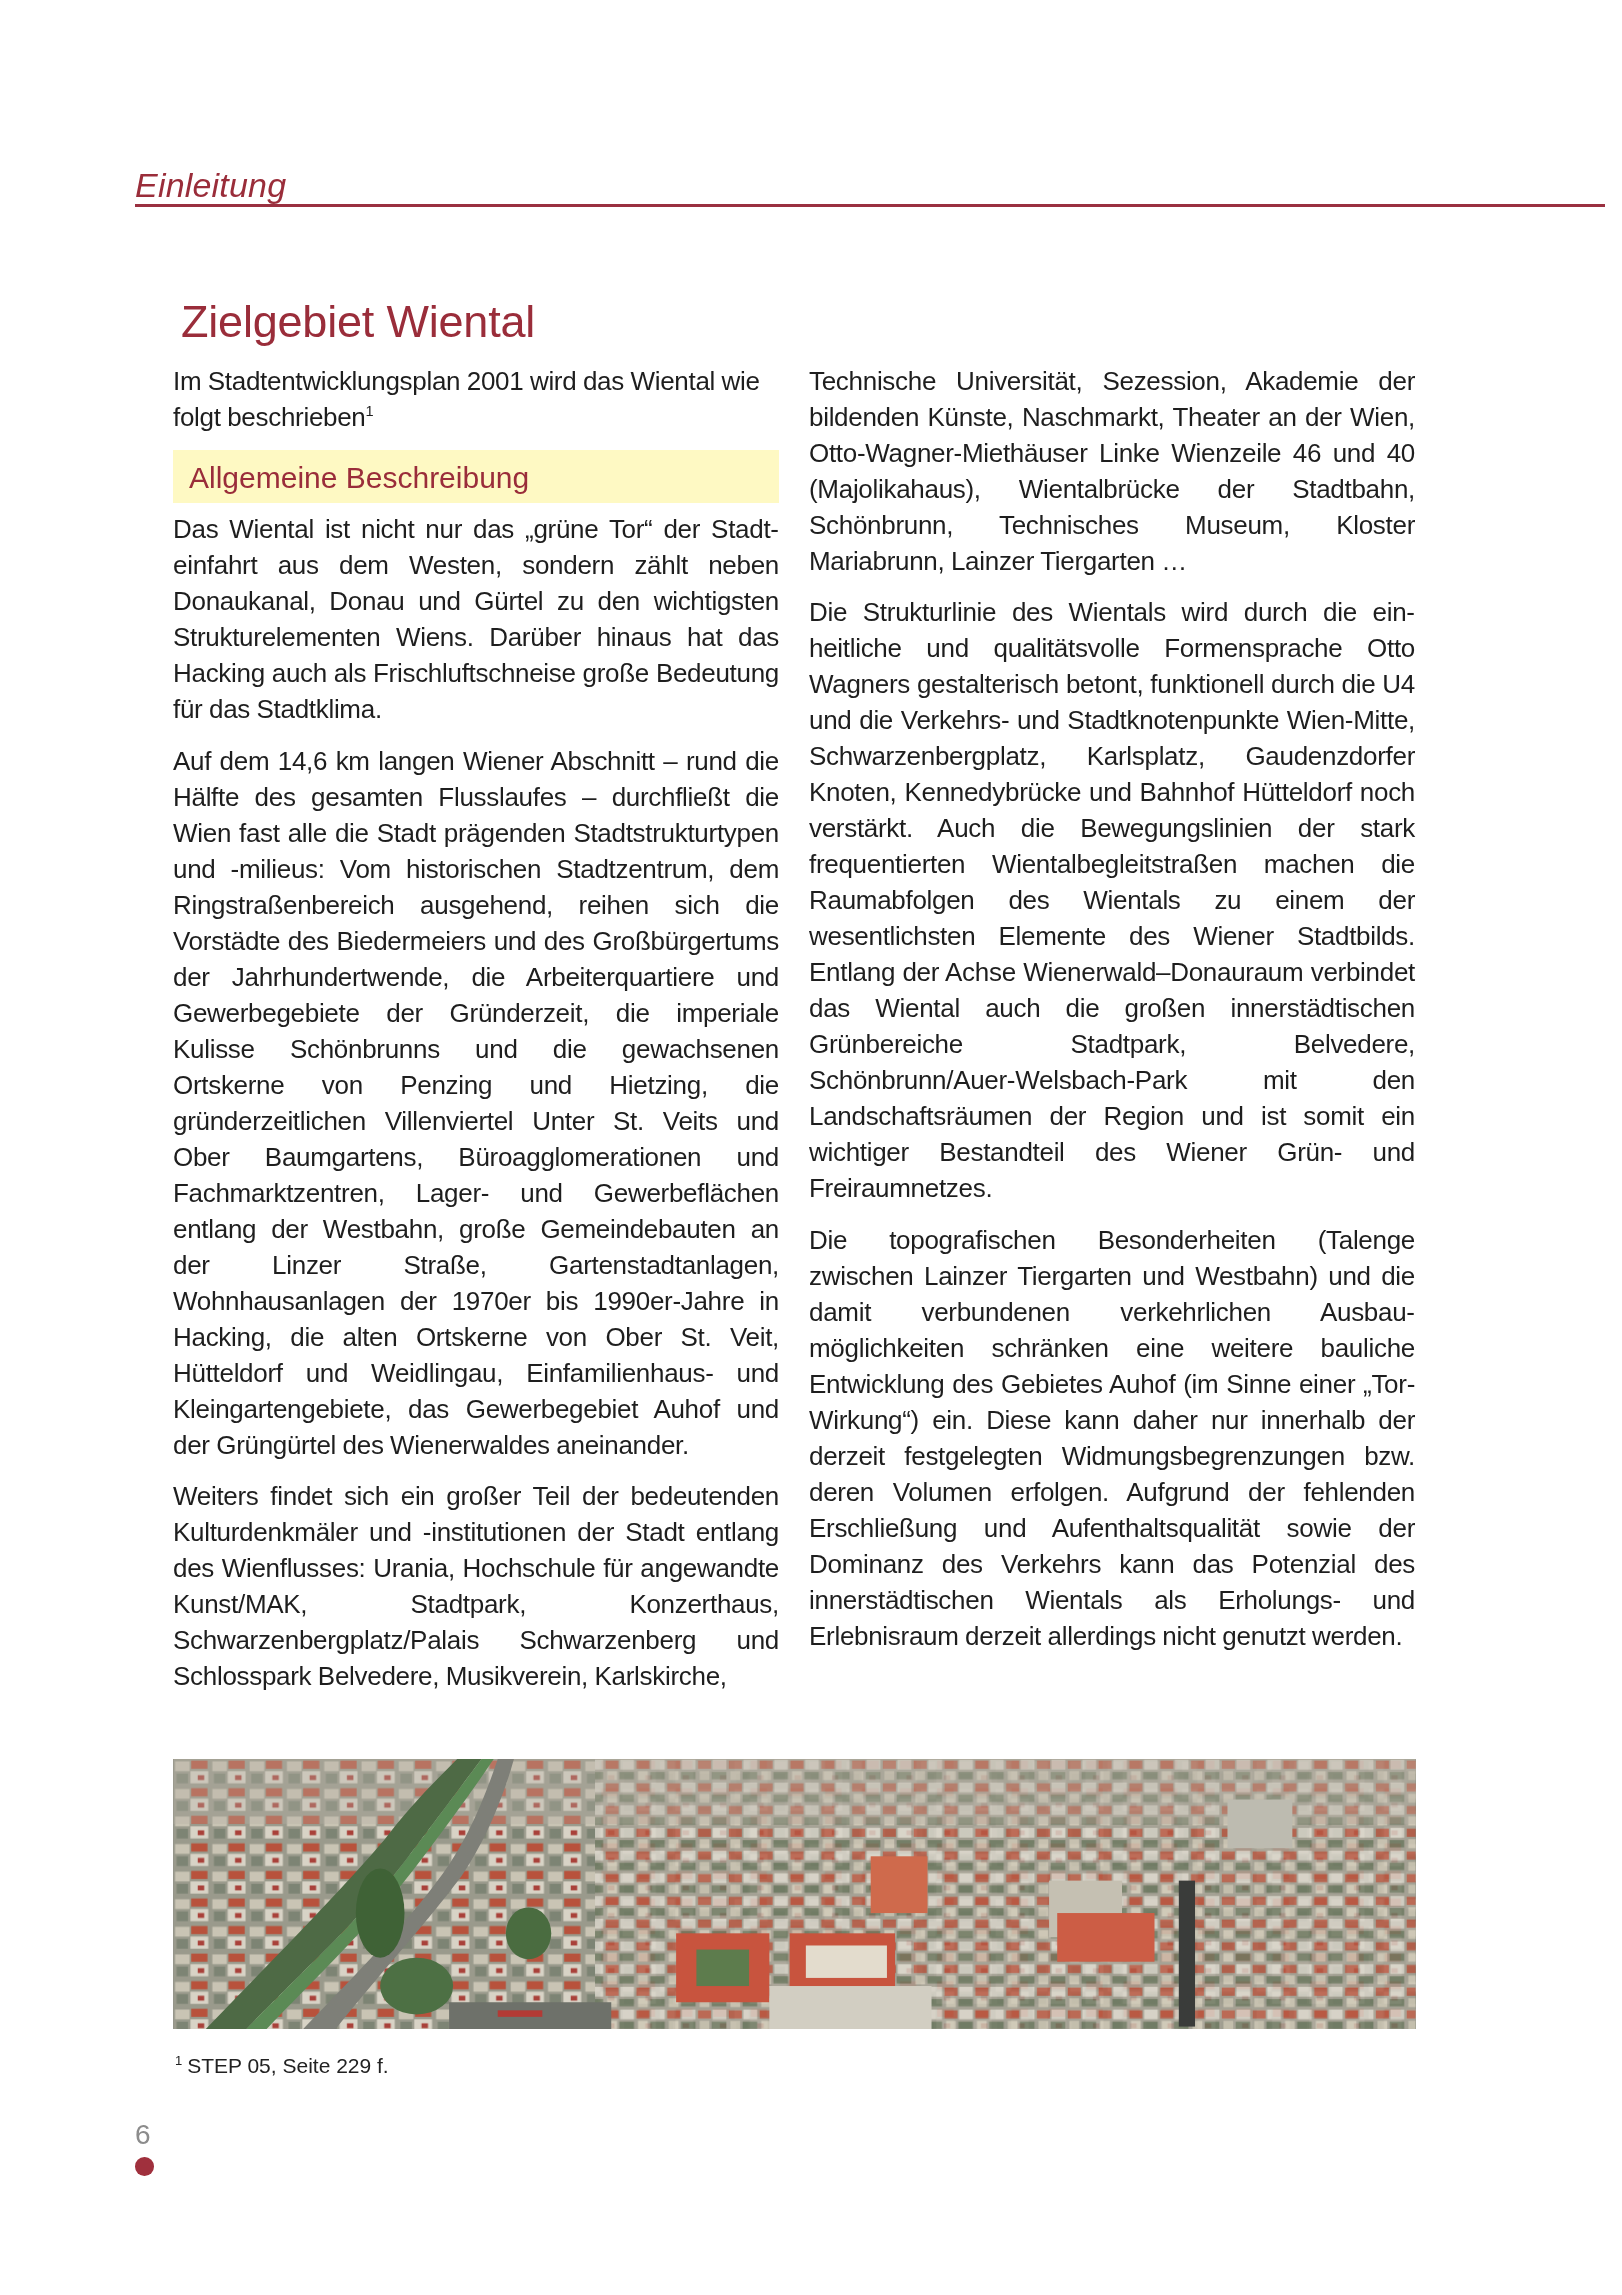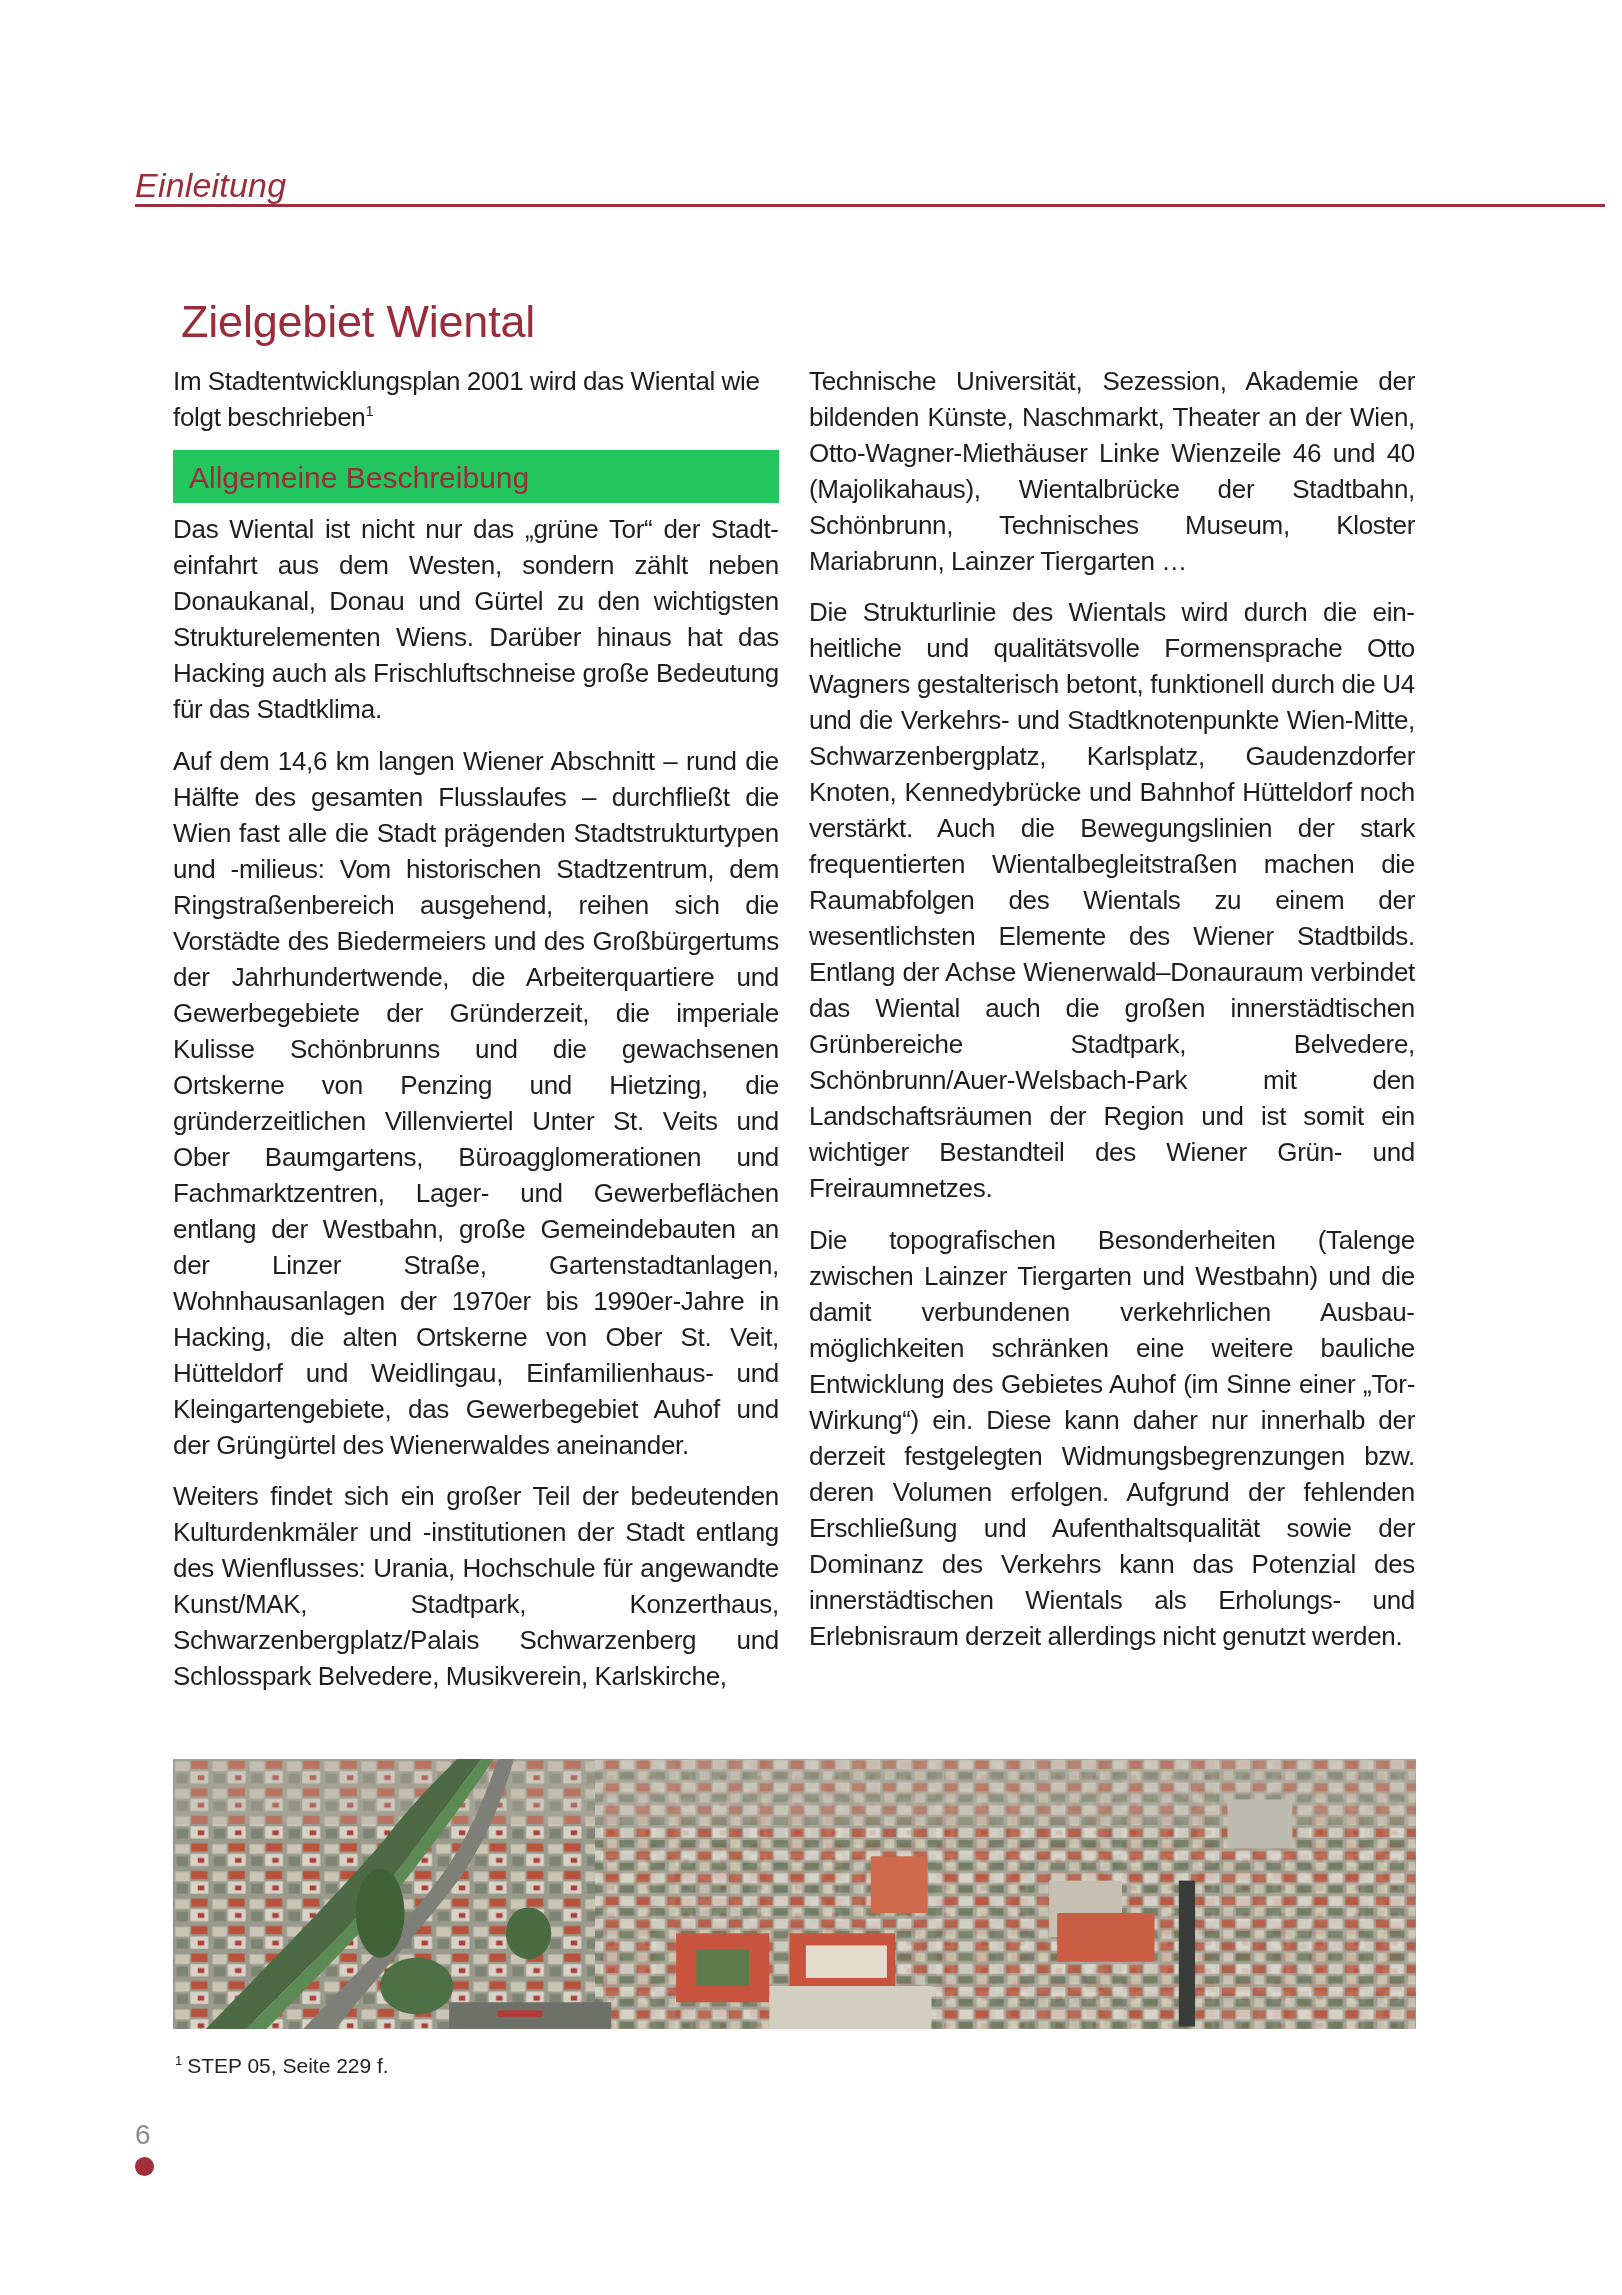--- a/index.html
+++ b/index.html
@@ -11,21 +11,21 @@
          background: #9a3040; }
   .page-title { position: absolute; left: 173px; top: 288px; font-size: 45px;
          color: #9a2d3a; font-weight: normal; margin: 8px; letter-spacing: -0.2px; }
   .col { position: absolute; top: 363px; width: 606px; font-size: 26px;
          line-height: 36px; text-align: justify; }
   .col-left { left: 173px; }
   .col-right { left: 809px; top: 363px; }
   .col p { margin: 0 0 15.4px 0; hyphens: manual; letter-spacing: -0.3px; word-spacing: -0.4px; }
   .col p.last { margin-bottom: 16px; }
   .intro { text-align: left; }
-  .section-band { background: #22c55e; color: #9a2d3a; font-size: 30px;
+  .section-band { background: #fef9c3; color: #9a2d3a; font-size: 30px;
          padding: 7.3px 0 6.5px 16px; margin: 11.4px 0 8px 0; line-height: 39px; }
   sup.fn { font-size: 14.6px; vertical-align: 9.7px; line-height: 0; }
   .photo { position: absolute; left: 173px; top: 1759px; width: 1243px; height: 270px;
          overflow: hidden; background: #8e8f86; }
   .photo svg { display: block; }
   .footnote { position: absolute; left: 175px; top: 2054px; font-size: 21px; color: #222; }
   .footnote sup { font-size: 13px; vertical-align: 8px; line-height: 0; margin-right: 4.9px; }
   .page-number { position: absolute; left: 135px; top: 2119px; font-size: 28px; color: #8c8c8c; }
   .page-dot { position: absolute; left: 135px; top: 2157px; width: 18.7px; height: 18.7px;
          border-radius: 50%; background: #a0303d; }

